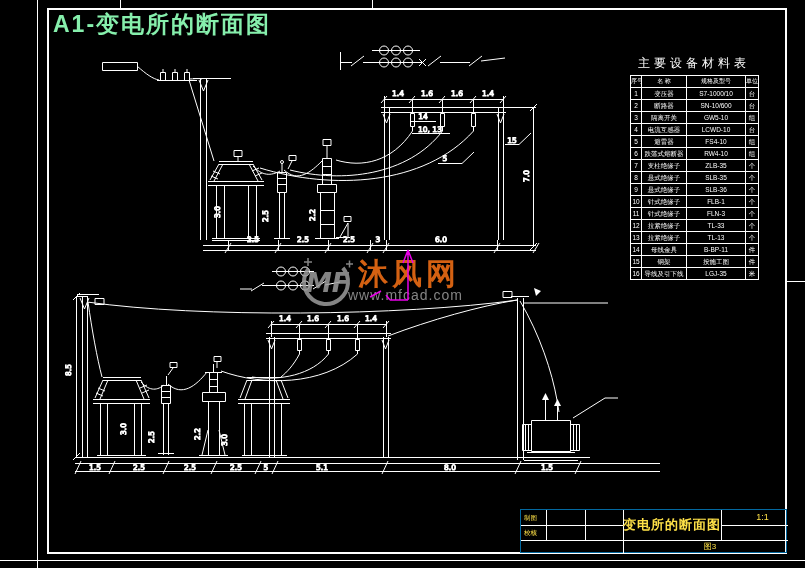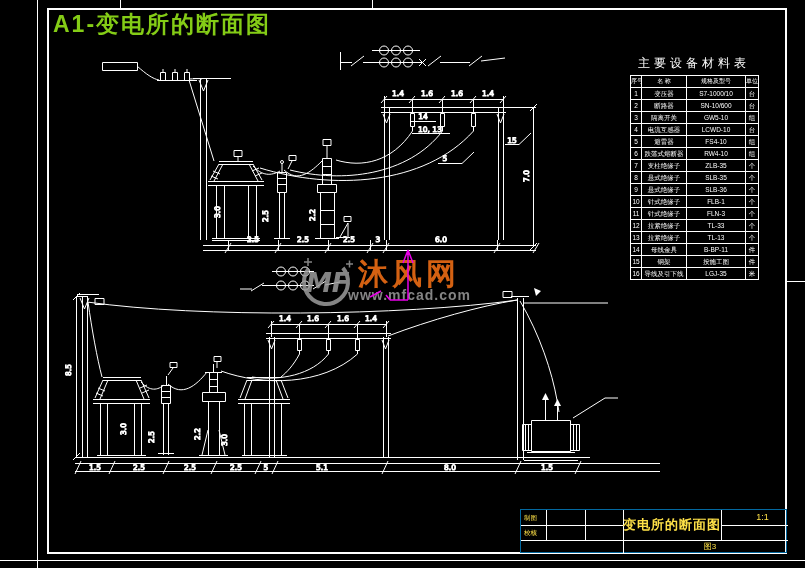--- a/index.html
+++ b/index.html
@@ -3,38 +3,38 @@
 <meta charset="utf-8">
 <style>
   html,body{margin:0;padding:0;background:#000;width:805px;height:568px;overflow:hidden;}
   *{box-sizing:border-box;}
   .sheet{position:absolute;left:0;top:0;width:805px;height:568px;background:#000;
          font-family:"Liberation Sans",sans-serif;}
   svg text{font-family:"DejaVu Sans","Liberation Sans",sans-serif;fill:#fff;font-size:7.5px;}
   .linework{position:absolute;left:0;top:0;z-index:1;}
   .ucs{position:absolute;left:0;top:0;z-index:3;pointer-events:none;}
 
-  .page-title{position:absolute;left:53px;top:9px;z-index:4;color:#84cc16;
+  .page-title{position:absolute;left:53px;top:9px;z-index:4;color:#86efac;
     font-size:23px;font-weight:bold;letter-spacing:2px;font-family:"Liberation Sans",sans-serif;}
 
   
   .eq-wrap{position:absolute;left:630px;top:55px;width:128px;z-index:4;color:#fff;}
   .eq-title{width:100%;text-align:center;font-size:12px;letter-spacing:4px;white-space:nowrap;}
   .eq-table{border-collapse:collapse;table-layout:fixed;width:128px;margin-top:3px;}
   .eq-table td,.eq-table th{border:1px solid #fff;font-size:6.5px;font-weight:normal;
      color:#fff;text-align:center;padding:0;height:11px;overflow:hidden;white-space:nowrap;line-height:11px;}
   .c-no{width:11px;}.c-name{width:45px;}.c-spec{width:59px;}.c-unit{width:13px;}
   .eq-table th{font-size:6px;}
 
   
   .watermark{position:absolute;left:296px;top:254px;width:190px;height:52px;z-index:2;
      opacity:.85;pointer-events:none;}
   .wm-name{position:absolute;left:62px;top:0px;font-size:30px;font-weight:bold;
      color:#f97316;letter-spacing:4px;white-space:nowrap;font-family:"Liberation Sans",sans-serif;}
-  .wm-url{position:absolute;left:52px;top:33px;font-size:14px;font-weight:bold;
+  .wm-url{position:absolute;left:52px;top:33px;font-size:14px;font-weight:normal;
      color:#9c9c9c;letter-spacing:1px;white-space:nowrap;}
   .wm-logo{position:absolute;left:0;top:2px;}
   .wm-logo text{font-size:26px;font-style:italic;font-weight:bold;fill:#9c9c9c;}
 
   
   .tblock{position:absolute;left:520px;top:509px;width:267px;height:44px;z-index:4;
      border:1px solid #0369a1;color:#fde047;}
   .tb-line{position:absolute;background:#fff;}
   .tb-text{position:absolute;white-space:nowrap;}
   .tb-label{font-size:6.5px;}

